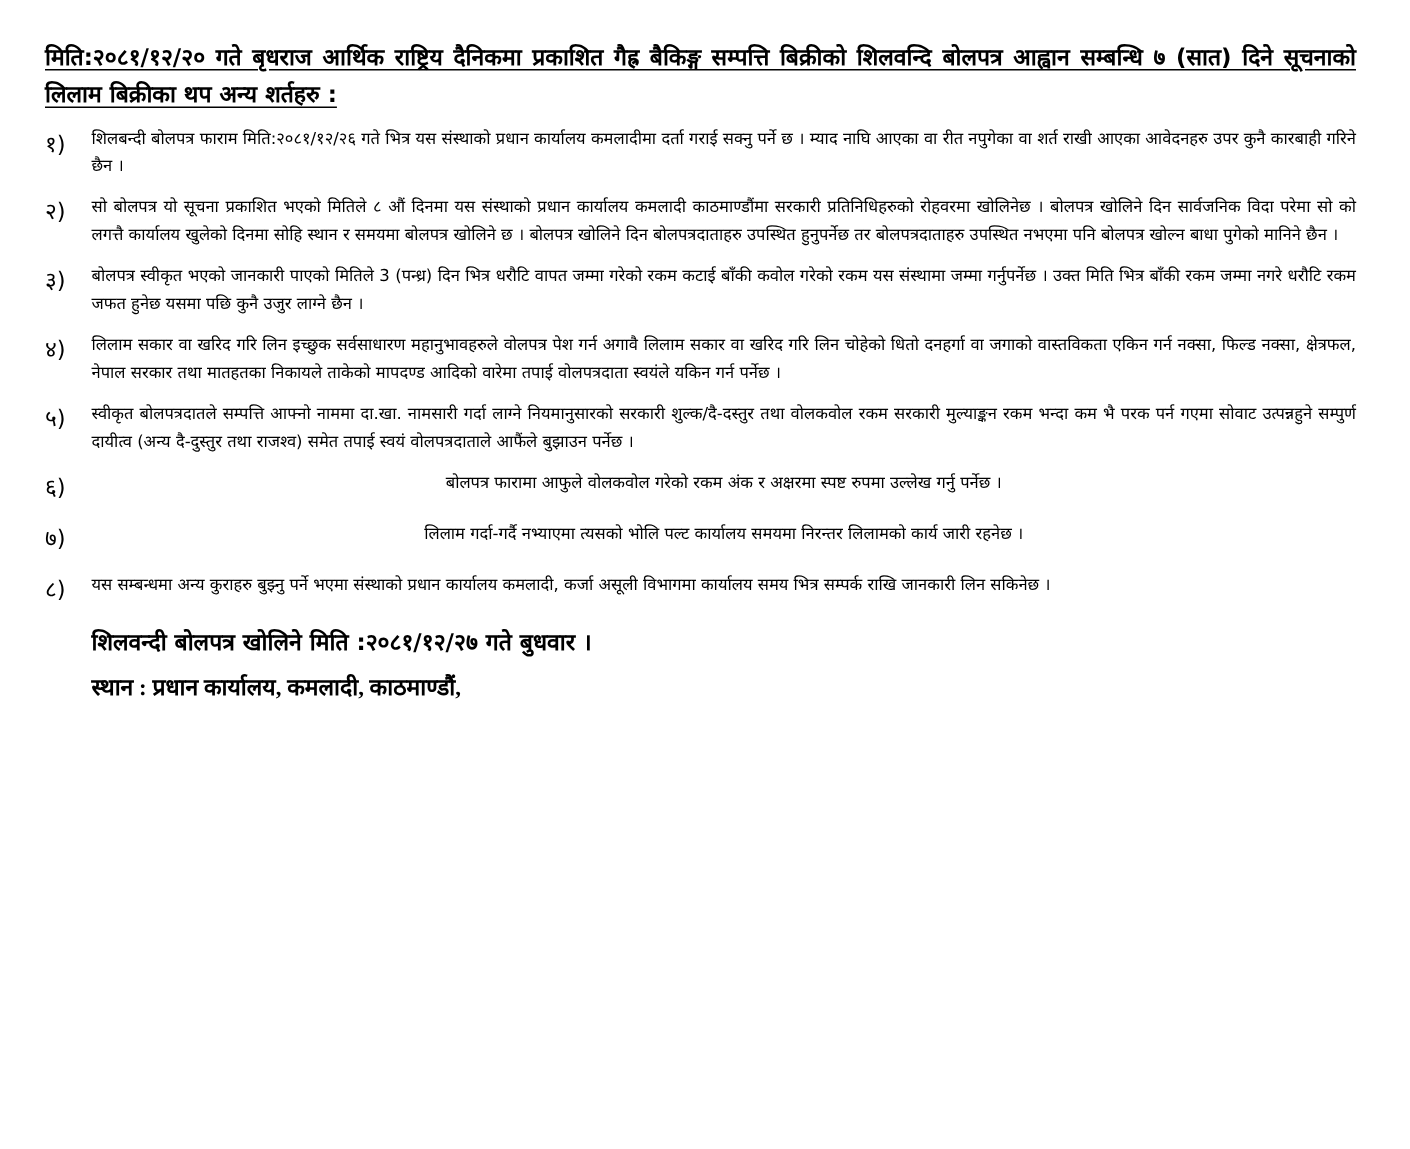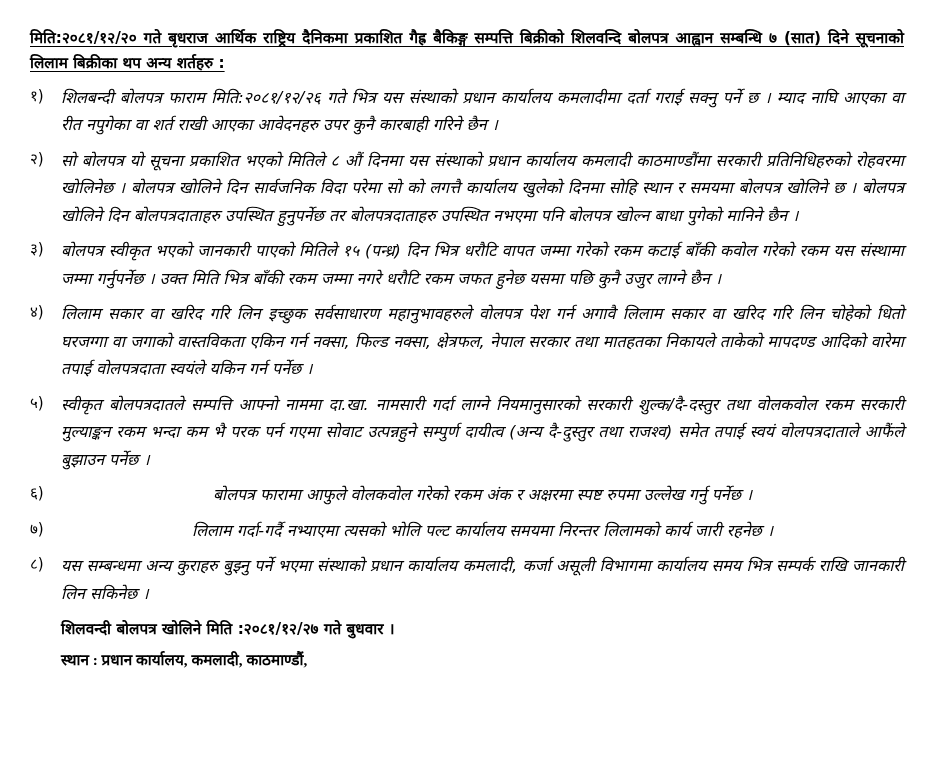--- a/index.html
+++ b/index.html
@@ -43,25 +43,24 @@
   }
   .clause-num {
     flex: 0 0 auto;
     width: 31px;
     font-size: 15.1px;
     line-height: 1.72;
     text-align: left;
   }
   .clause-text {
     flex: 1 1 auto;
-    font-size: 16px;
+    font-size: 11px;
     line-height: 1.72;
     text-align: justify;
     text-justify: inter-word;
-    font-style: italic;
   }
   .clause-text.nojustify {
     text-align: center;
   }
   .footer-block {
     margin-top: 4px;
     padding-left: 31px;
   }
   .footer-line {
     font-size: 15.3px;
@@ -87,26 +86,26 @@
       <span class="clause-text">शिलबन्दी बोलपत्र फाराम मिति:२०८१/१२/२६ गते भित्र यस संस्थाको प्रधान कार्यालय कमलादीमा दर्ता गराई सक्नु पर्ने छ । म्याद नाघि आएका वा रीत नपुगेका वा शर्त राखी आएका आवेदनहरु उपर कुनै कारबाही गरिने छैन ।</span>
     </li>
 
     <li class="clause">
       <span class="clause-num">२)</span>
       <span class="clause-text">सो बोलपत्र यो सूचना प्रकाशित भएको मितिले ८ औं दिनमा यस संस्थाको प्रधान कार्यालय कमलादी काठमाण्डौंमा सरकारी प्रतिनिधिहरुको रोहवरमा खोलिनेछ । बोलपत्र खोलिने दिन सार्वजनिक विदा परेमा सो को लगत्तै कार्यालय खुलेको दिनमा सोहि स्थान र समयमा बोलपत्र खोलिने छ । बोलपत्र खोलिने दिन बोलपत्रदाताहरु उपस्थित हुनुपर्नेछ तर बोलपत्रदाताहरु उपस्थित नभएमा पनि बोलपत्र खोल्न बाधा पुगेको मानिने छैन ।</span>
     </li>
 
     <li class="clause">
       <span class="clause-num">३)</span>
-      <span class="clause-text">बोलपत्र स्वीकृत भएको जानकारी पाएको मितिले १५ (पन्ध्र) दिन भित्र धरौटि वापत जम्मा गरेको रकम कटाई बाँकी कवोल गरेको रकम यस संस्थामा जम्मा गर्नुपर्नेछ । उक्त मिति भित्र बाँकी रकम जम्मा नगरे धरौटि रकम जफत हुनेछ यसमा पछि कुनै उजुर लाग्ने छैन ।</span>
+      <span class="clause-text">बोलपत्र स्वीकृत भएको जानकारी पाएको मितिले 3 (पन्ध्र) दिन भित्र धरौटि वापत जम्मा गरेको रकम कटाई बाँकी कवोल गरेको रकम यस संस्थामा जम्मा गर्नुपर्नेछ । उक्त मिति भित्र बाँकी रकम जम्मा नगरे धरौटि रकम जफत हुनेछ यसमा पछि कुनै उजुर लाग्ने छैन ।</span>
     </li>
 
     <li class="clause">
       <span class="clause-num">४)</span>
-      <span class="clause-text">लिलाम सकार वा खरिद गरि लिन इच्छुक सर्वसाधारण महानुभावहरुले वोलपत्र पेश गर्न अगावै लिलाम सकार वा खरिद गरि लिन चोहेको धितो घरजग्गा वा जगाको वास्तविकता एकिन गर्न नक्सा, फिल्ड नक्सा, क्षेत्रफल, नेपाल सरकार तथा मातहतका निकायले ताकेको मापदण्ड आदिको वारेमा तपाई वोलपत्रदाता स्वयंले यकिन गर्न पर्नेछ ।</span>
+      <span class="clause-text">लिलाम सकार वा खरिद गरि लिन इच्छुक सर्वसाधारण महानुभावहरुले वोलपत्र पेश गर्न अगावै लिलाम सकार वा खरिद गरि लिन चोहेको धितो दनहर्गा वा जगाको वास्तविकता एकिन गर्न नक्सा, फिल्ड नक्सा, क्षेत्रफल, नेपाल सरकार तथा मातहतका निकायले ताकेको मापदण्ड आदिको वारेमा तपाई वोलपत्रदाता स्वयंले यकिन गर्न पर्नेछ ।</span>
     </li>
 
     <li class="clause">
       <span class="clause-num">५)</span>
       <span class="clause-text">स्वीकृत बोलपत्रदातले सम्पत्ति आफ्नो नाममा दा.खा. नामसारी गर्दा लाग्ने नियमानुसारको सरकारी शुल्क/दै-दस्तुर तथा वोलकवोल रकम सरकारी मुल्याङ्कन रकम भन्दा कम भै परक पर्न गएमा सोवाट उत्पन्नहुने सम्पुर्ण दायीत्व (अन्य दै-दुस्तुर तथा राजश्व) समेत तपाई स्वयं वोलपत्रदाताले आफैंले बुझाउन पर्नेछ ।</span>
     </li>
 
     <li class="clause">
       <span class="clause-num">६)</span>
       <span class="clause-text nojustify">बोलपत्र फारामा आफुले वोलकवोल गरेको रकम अंक र अक्षरमा स्पष्ट रुपमा उल्लेख गर्नु पर्नेछ ।</span>

